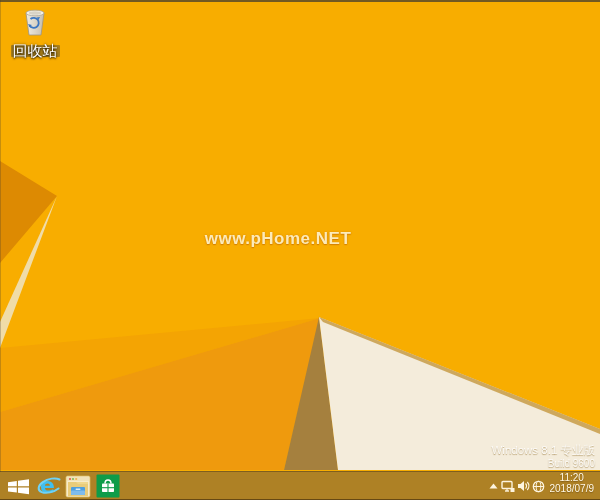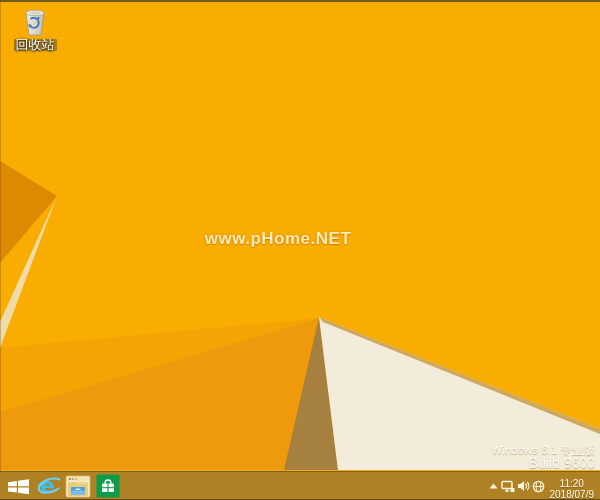--- a/index.html
+++ b/index.html
@@ -9,21 +9,21 @@
     background:#F8AD00;
   }
   #wallpaper{position:absolute;left:0;top:0;width:600px;height:500px;}
 
   
   .desktop-icon{
     position:absolute;left:11px;top:5px;width:48px;
     display:flex;flex-direction:column;align-items:center;cursor:pointer;
   }
   .desktop-icon .label{
-    margin-top:1px;font-size:13px;line-height:12px;color:#fff;
+    margin-top:7px;font-size:15px;line-height:12px;color:#fff;
     text-shadow:0 1px 2px rgba(0,0,0,.85),0 0 3px rgba(0,0,0,.6);
     background:rgba(25,45,80,.35);padding:0 2px;border-radius:1px;
     white-space:nowrap;
   }
 
   
   .center-watermark{
     position:absolute;left:0;top:229px;width:556px;text-align:center;
     font-size:17px;font-weight:bold;letter-spacing:.5px;
     color:rgba(255,243,200,.92);
@@ -32,38 +32,38 @@
   }
 
   
   .os-watermark{
     position:absolute;right:5px;bottom:30px;text-align:right;
     color:rgba(255,255,255,.88);
     text-shadow:0 1px 1px rgba(120,80,0,.45);
     pointer-events:none;
   }
   .os-watermark .l1{font-size:11.5px;line-height:14px;margin-top:22px;}
-  .os-watermark .l2{font-size:14px;line-height:13px;}
+  .os-watermark .l2{font-size:10px;line-height:13px;}
 
   
   .taskbar{
     position:absolute;left:0;top:471px;width:600px;height:29px;
     background:rgba(125,100,62,.60);
     border-top:1px solid rgba(90,65,25,.55);
     box-sizing:border-box;
     display:flex;align-items:center;
   }
   .tb-btn{
     width:30px;height:28px;display:flex;align-items:center;justify-content:center;
     cursor:pointer;flex:0 0 auto;
   }
   .tb-start{margin-left:3px;}
   .tb-spacer{flex:1 1 auto;}
 
-  .tray{display:flex;align-items:flex-end;height:100%;}
+  .tray{display:flex;align-items:flex-start;height:100%;}
   .tray-btn{
     width:15px;height:28px;display:flex;align-items:center;justify-content:center;
     cursor:pointer;flex:0 0 auto;
   }
   .tray-clock{
     margin-left:4px;margin-right:6px;text-align:center;cursor:pointer;
     color:#FFF8E6;font-size:10px;line-height:11px;
     text-shadow:0 1px 1px rgba(90,60,10,.5);
   }
 

